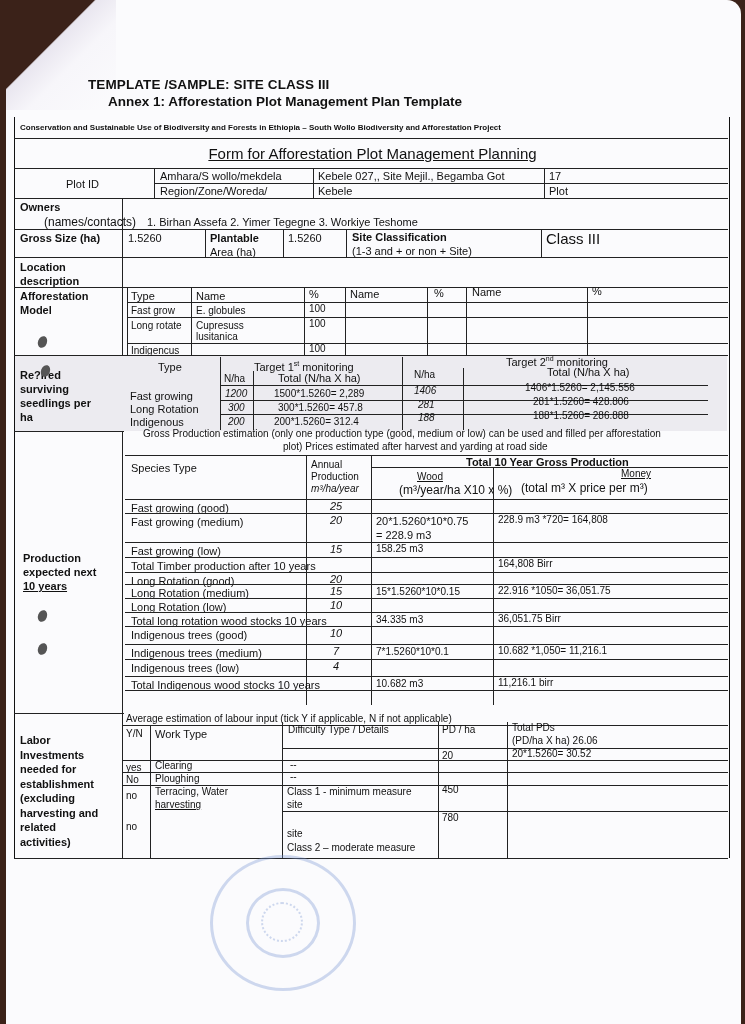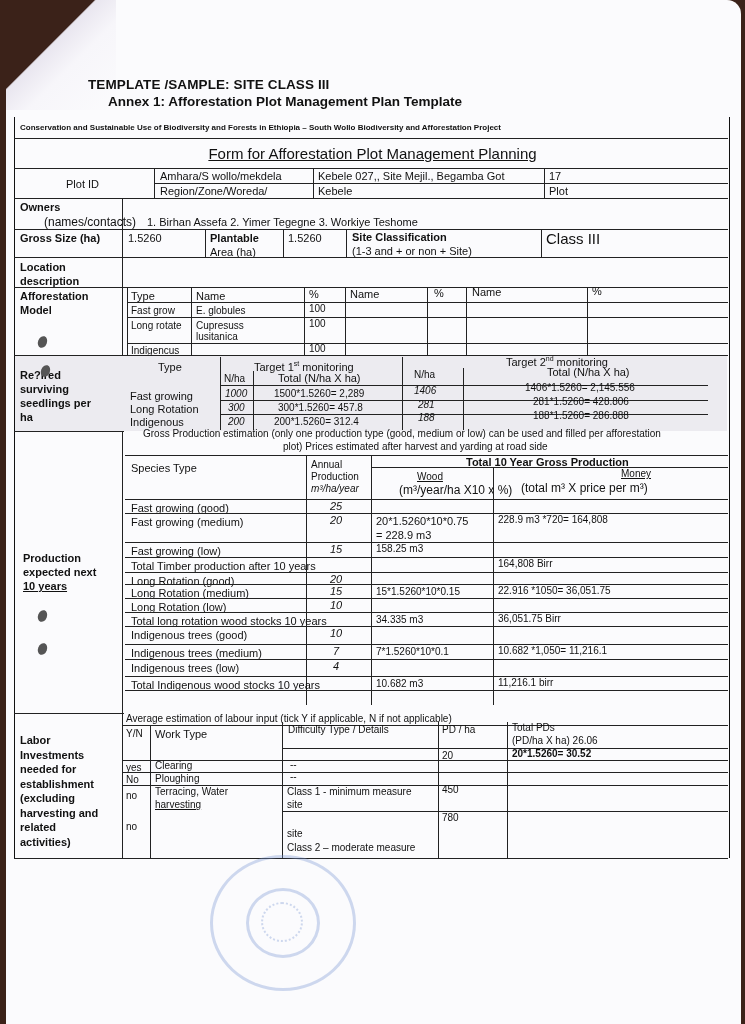--- a/index.html
+++ b/index.html
@@ -147,21 +147,21 @@
 <div class="t" style="left:278px;top:372px;">Total (N/ha X ha)</div>
 <div class="vline" style="left:402px;top:357px;height:73px;"></div>
 <div class="t" style="left:506px;top:353px;">Target 2<sup style="font-size:7px">nd</sup> monitoring</div>
 <div class="t sm" style="left:414px;top:369px;">N/ha</div>
 <div class="vline" style="left:463px;top:368px;height:62px;"></div>
 <div class="t" style="left:547px;top:366px;">Total (N/ha X ha)</div>
 <div class="hline" style="left:220px;top:385px;width:488px;"></div>
 <div class="hline" style="left:220px;top:400px;width:488px;"></div>
 <div class="hline" style="left:220px;top:414px;width:488px;"></div>
 
-<div class="t i sm" style="left:225px;top:388px;">1000</div>
+<div class="t i sm" style="left:225px;top:388px;">1200</div>
 <div class="t sm" style="left:274px;top:388px;">1500*1.5260= 2,289</div>
 <div class="t i sm" style="left:414px;top:385px;">1406</div>
 <div class="t sm" style="left:525px;top:382px;">1406*1.5260= 2,145.556</div>
 <div class="t i sm" style="left:228px;top:402px;">300</div>
 <div class="t sm" style="left:278px;top:402px;">300*1.5260= 457.8</div>
 <div class="t i sm" style="left:418px;top:399px;">281</div>
 <div class="t sm" style="left:533px;top:396px;">281*1.5260= 428.806</div>
 <div class="t i sm" style="left:228px;top:416px;">200</div>
 <div class="t sm" style="left:274px;top:416px;">200*1.5260= 312.4</div>
 <div class="t i sm" style="left:418px;top:412px;">188</div>
@@ -265,21 +265,21 @@
 <div class="t" style="left:155px;top:728px;">Work Type</div>
 <div class="vline" style="left:282px;top:722px;height:136px;"></div>
 <div class="t sm" style="left:288px;top:724px;">Difficulty Type / Details</div>
 <div class="vline" style="left:438px;top:722px;height:136px;"></div>
 <div class="t sm" style="left:442px;top:724px;">PD / ha</div>
 <div class="vline" style="left:507px;top:722px;height:136px;"></div>
 <div class="t sm" style="left:512px;top:722px;">Total PDs</div>
 <div class="t sm" style="left:512px;top:735px;">(PD/ha X ha) 26.06</div>
 <div class="hline" style="left:282px;top:748px;width:446px;"></div>
 <div class="t sm" style="left:442px;top:750px;">20</div>
-<div class="t sm" style="left:512px;top:748px;font-weight:bold;">20*1.5260= 30.52</div>
+<div class="t sm" style="left:512px;top:748px;">20*1.5260= 30.52</div>
 <div class="hline" style="left:122px;top:760px;width:606px;"></div>
 
 <div class="t sm" style="left:126px;top:762px;">yes</div>
 <div class="t sm" style="left:155px;top:760px;">Clearing</div>
 <div class="t sm" style="left:290px;top:759px;">--</div>
 <div class="hline" style="left:122px;top:772px;width:606px;"></div>
 <div class="t sm" style="left:126px;top:774px;">No</div>
 <div class="t sm" style="left:155px;top:773px;">Ploughing</div>
 <div class="t sm" style="left:290px;top:771px;">--</div>
 <div class="hline" style="left:122px;top:785px;width:606px;"></div>

